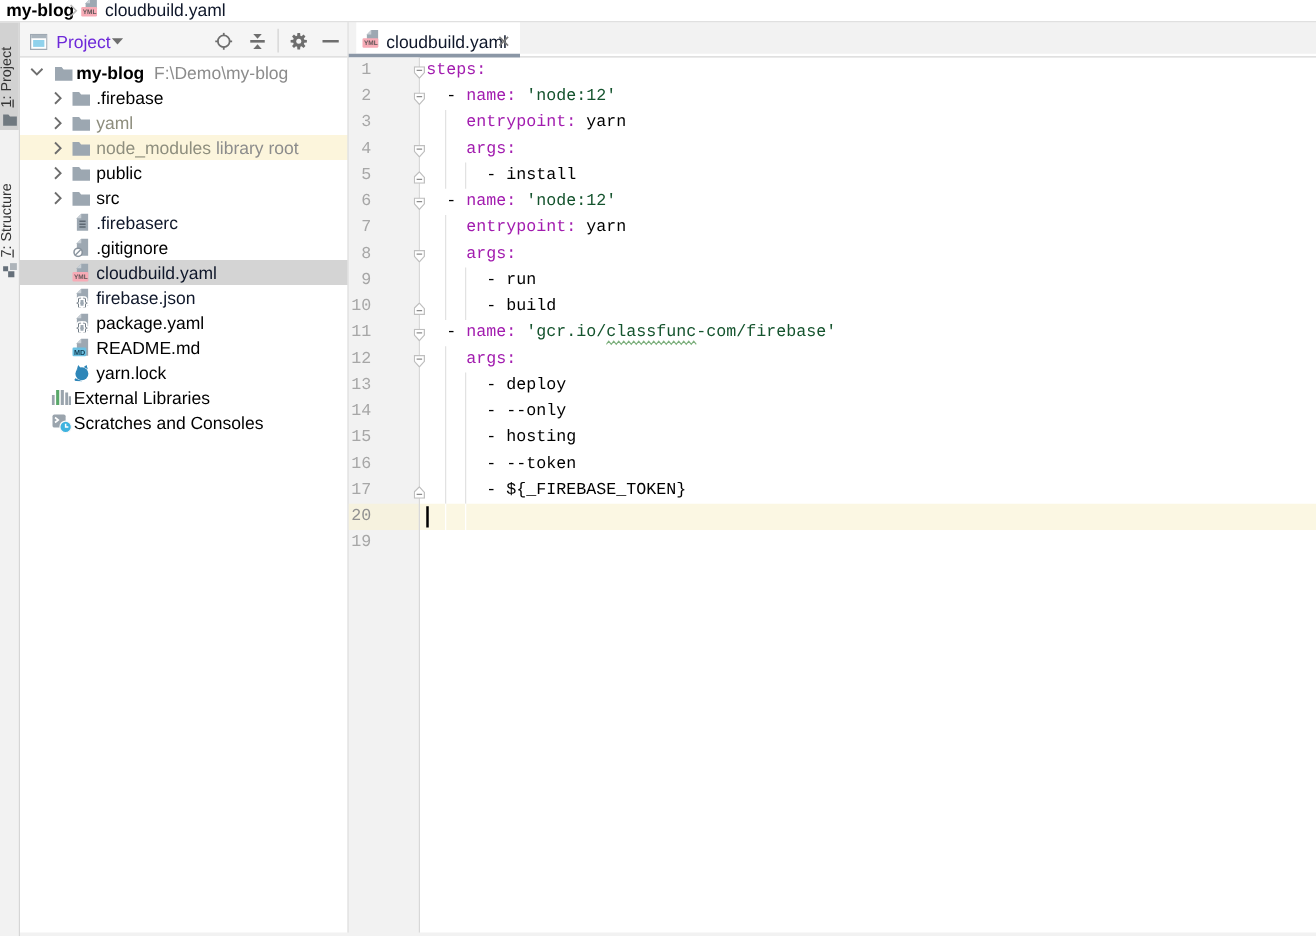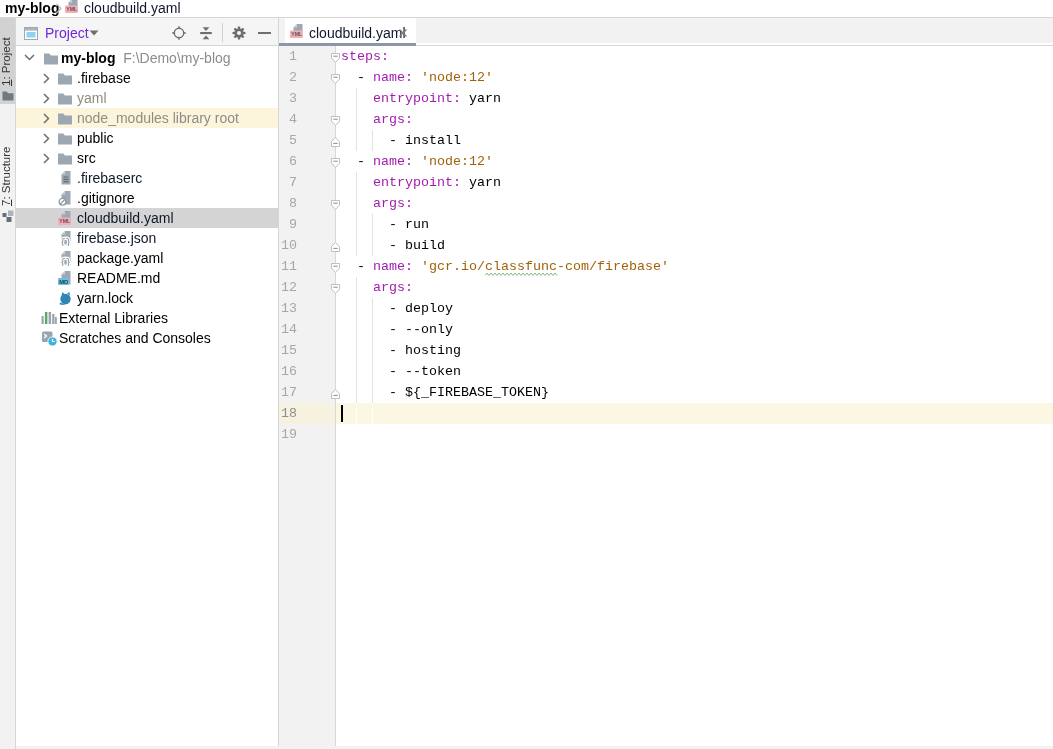--- a/index.html
+++ b/index.html
@@ -5,21 +5,21 @@
   body{width:1053px;height:749px;position:relative;overflow:hidden;background:#fff;
        font-family:"Liberation Sans",sans-serif}
   .a{position:absolute}
   .t{position:absolute;font-size:14px;line-height:14px;color:#000;white-space:pre}
   .g{color:#8C8C8C}
   .olv{color:#8E8E7E}
   .red{color:#0f172a}
   .grn{color:#0f172a}
   pre{margin:0;font-family:"Liberation Mono",monospace;font-size:13.333px;line-height:21px}
   .k{color:#a21caf}
-  .s{color:#a16207}
+  .s{color:#14532d}
 </style></head>
 <body>
 
 <div class="a" style="left:0;top:0;width:1053px;height:17px;background:#fff"></div>
 <div class="t" style="left:5px;top:1px;font-weight:bold">my-blog</div>
 <svg class="a" style="left:55px;top:3px" width="8" height="11">
     <path d="M1.5 1 L6 5.5 L1.5 10" fill="none" stroke="#B9B9B9" stroke-width="1.3"></path>
   </svg>
 
 <svg class="a" style="left:64px;top:-2px" width="16" height="16">
@@ -238,21 +238,21 @@
 8
 9
 10
 11
 12
 13
 14
 15
 16
 17
-<span style="color:#909090">18</span>
+<span style="color:#909090">20</span>
 19</pre>
 
 <pre class="a" style="left:341px;top:46px;color:#000"><span class="k">steps:</span>
   - <span class="k">name:</span> <span class="s">'node:12'</span>
     <span class="k">entrypoint:</span> yarn
     <span class="k">args:</span>
       - install
   - <span class="k">name:</span> <span class="s">'node:12'</span>
     <span class="k">entrypoint:</span> yarn
     <span class="k">args:</span>

